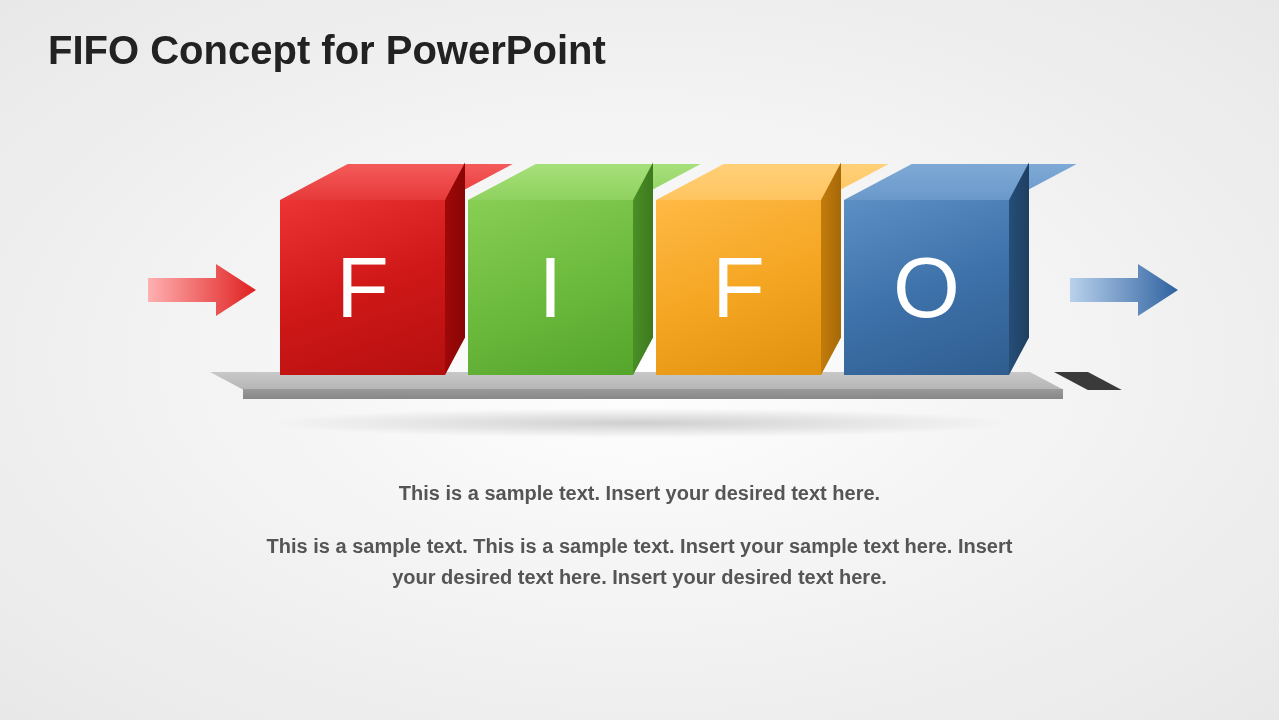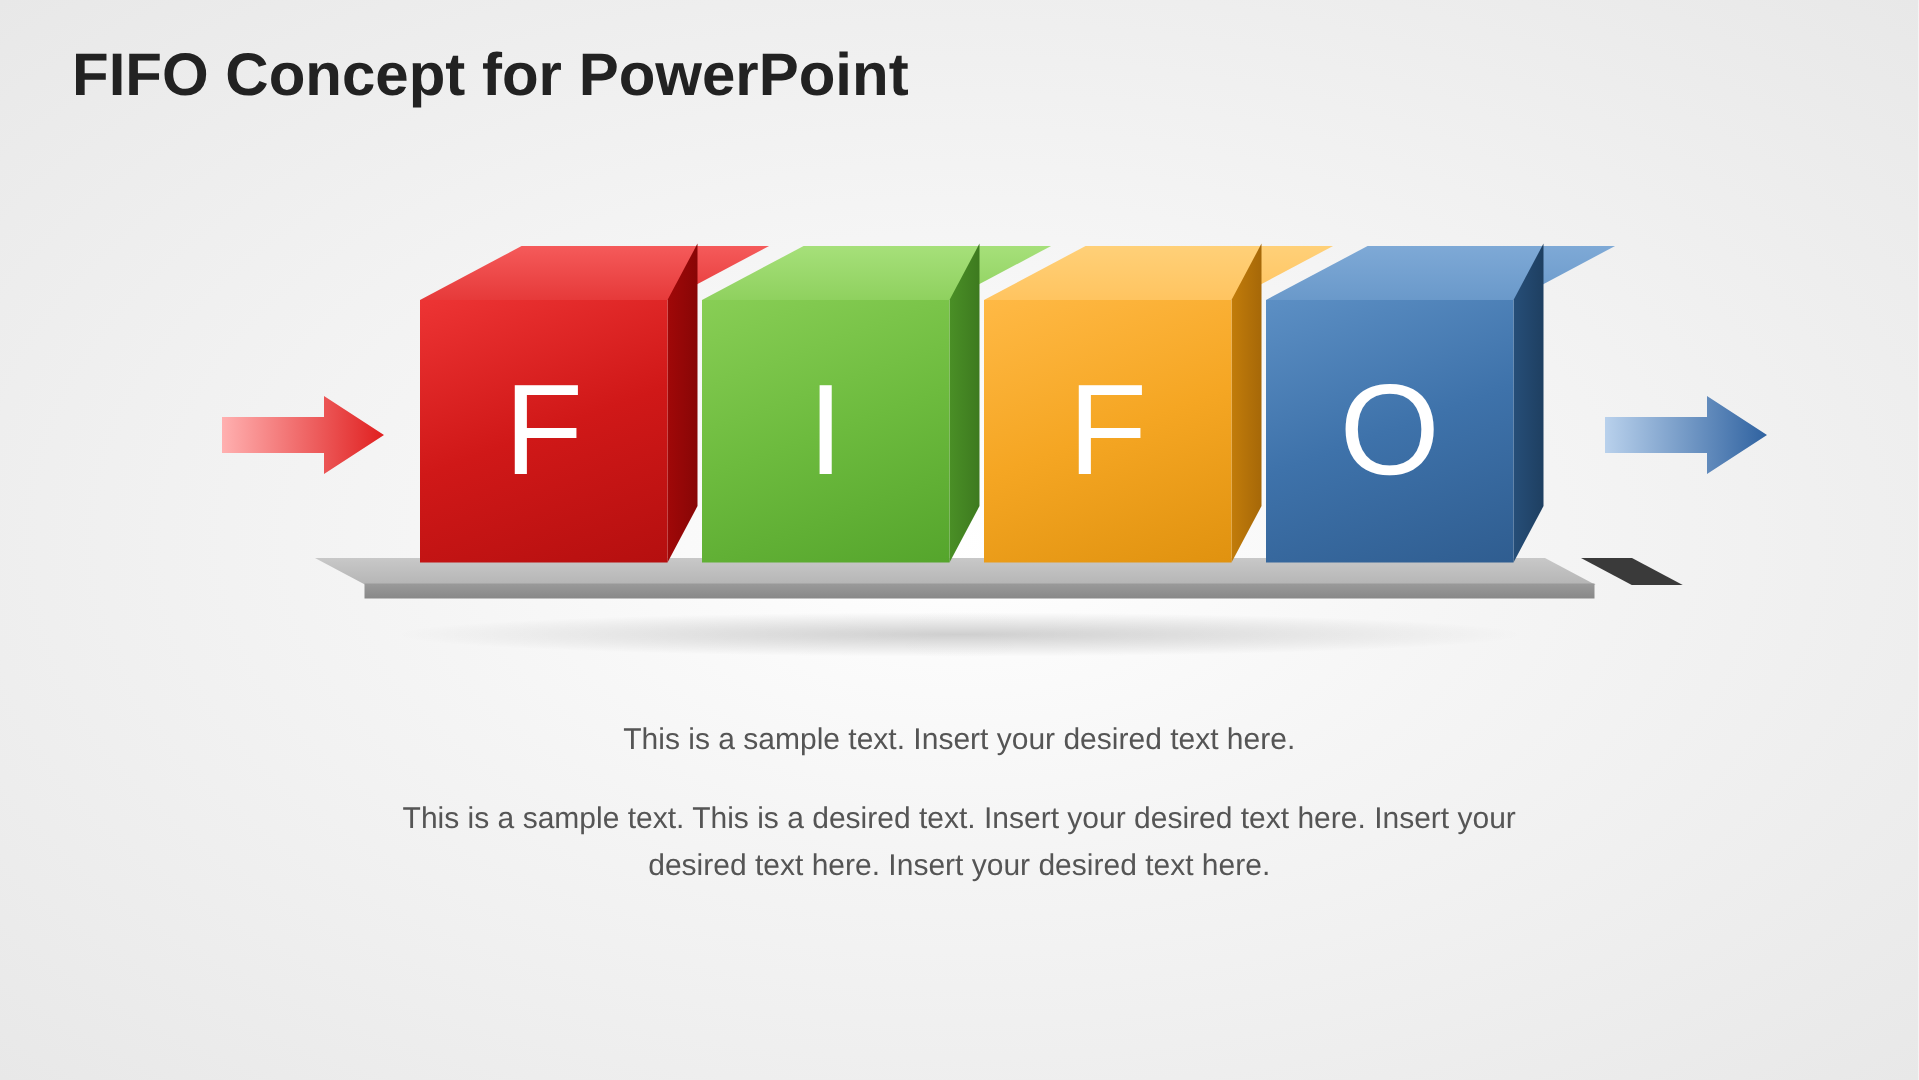--- a/index.html
+++ b/index.html
@@ -140,20 +140,21 @@
   
   .body-text {
     position: absolute;
     top: 478px;
     left: 0;
     width: 1279px;
     text-align: center;
     color: #555;
     font-size: 20px;
     line-height: 1.55;
+    font-weight: bold;
   }
   .body-text p { margin-bottom: 22px; }
   .body-text .para2 { padding: 0 250px; }
 </style>
 </head>
 <body>
 
 <div class="title">FIFO Concept for PowerPoint</div>
 
 <div class="stage">
@@ -212,14 +213,14 @@
         <stop offset="100%" stop-color="#2f62a0"></stop>
       </linearGradient>
     </defs>
     <polygon points="0,18 68,18 68,4 108,30 68,56 68,42 0,42" fill="url(#gradOut)"></polygon>
   </svg>
 
 </div>
 
 <div class="body-text">
   <p>This is a sample text. Insert your desired text here.</p>
-  <p class="para2">This is a sample text. This is a desired text. Insert your desired text here. Insert your desired text here. Insert your desired text here.</p>
+  <p class="para2">This is a sample text. This is a sample text. Insert your sample text here. Insert your desired text here. Insert your desired text here.</p>
 </div>
 
 </body></html>

